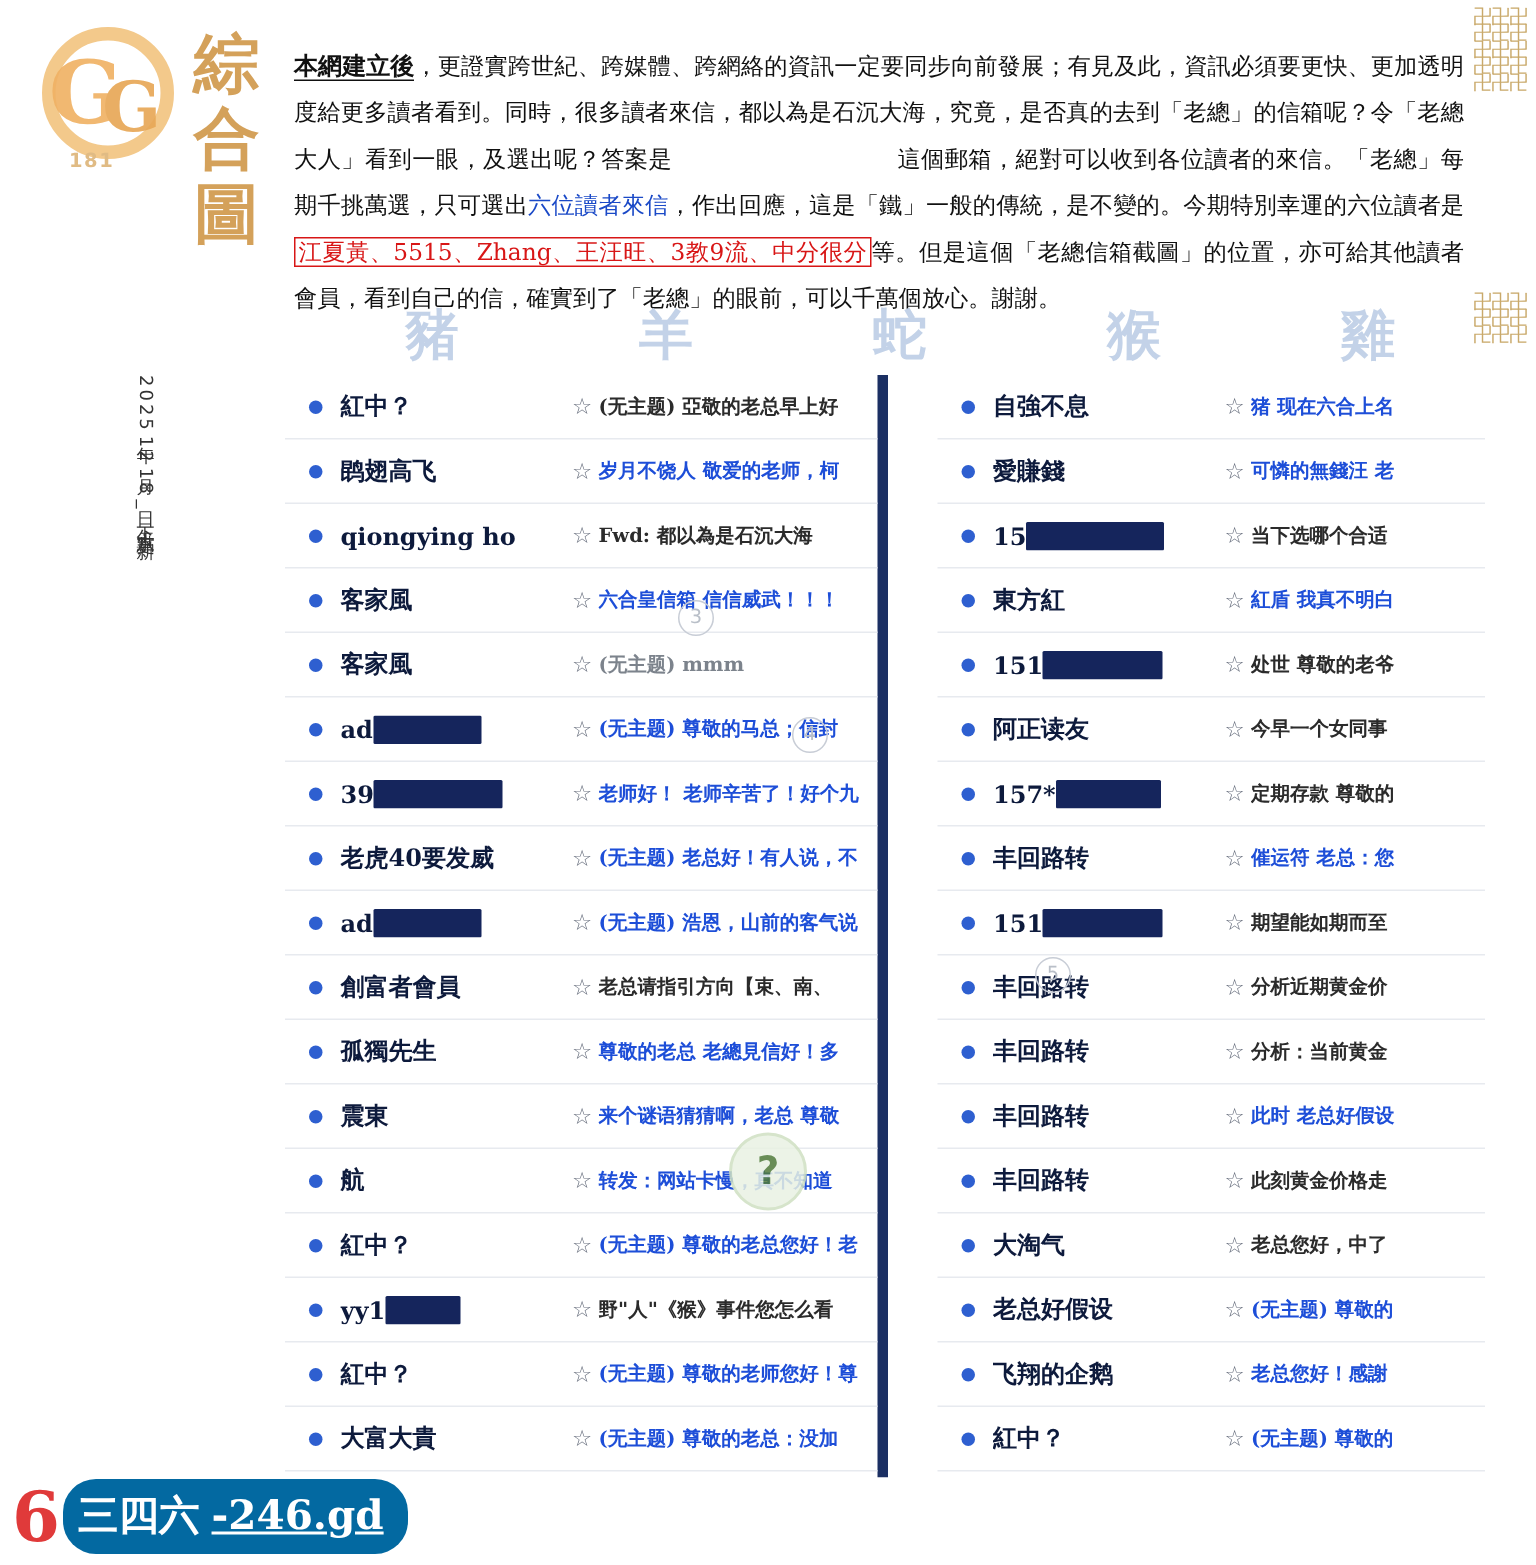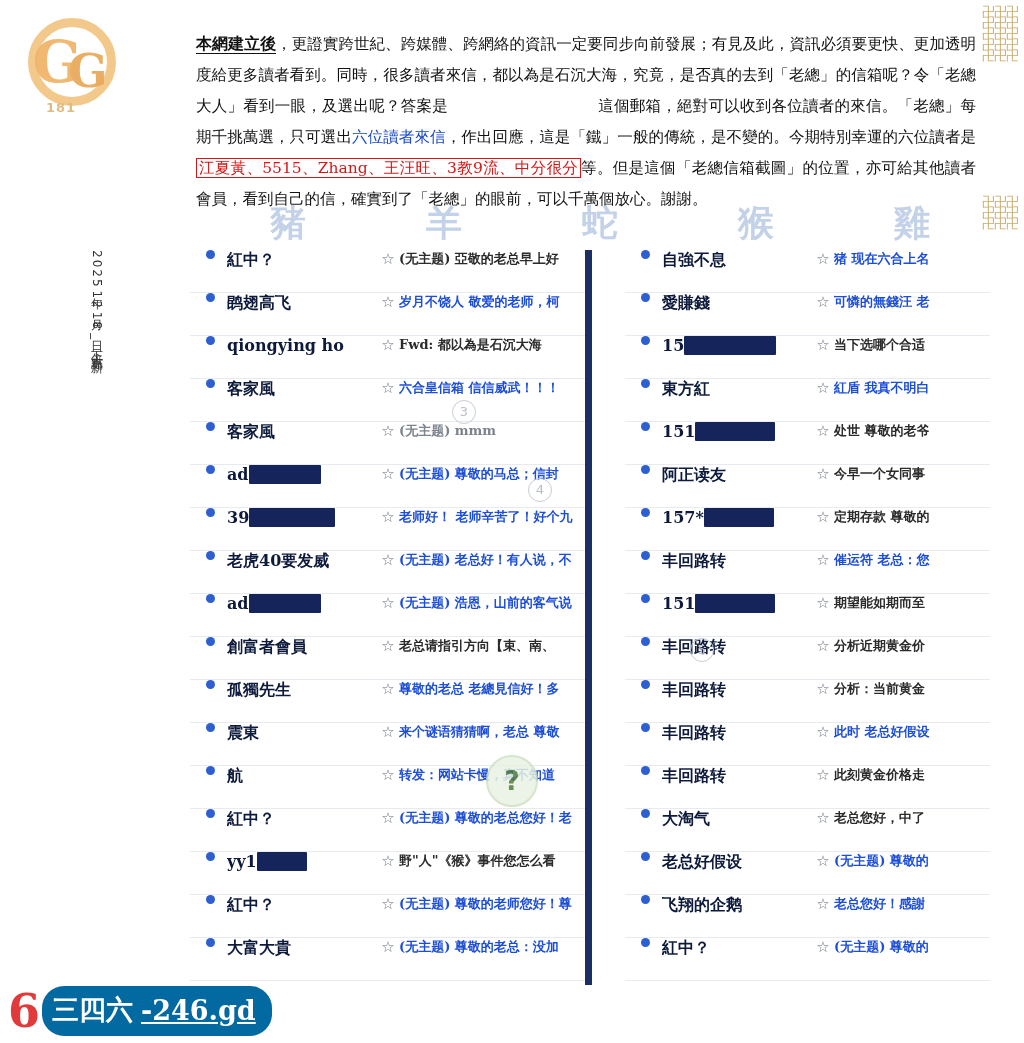--- a/index.html
+++ b/index.html
@@ -86,21 +86,21 @@
   .col{
     position:absolute;top:0;width:395px;height:735px;
     background:#ffffff;
   }
   .col.left{left:0;}
   .col.right{left:435px;}
   .col .edge{
     position:absolute;right:-7px;top:0;width:7px;height:735px;background:#1b2f63;
   }
   .row{
-    height:42px;display:flex;align-items:flex-start;
+    height:42px;display:flex;align-items:center;
     border-bottom:1px solid #e7eaef;
     position:relative;
   }
   .dot{
     width:9px;height:9px;border-radius:50%;background:#2e5fd0;
     margin-left:16px;margin-right:12px;flex:0 0 auto;
   }
   .sender{
     width:150px;flex:0 0 auto;
     font-family:"DejaVu Serif","Liberation Serif",serif;
@@ -164,20 +164,21 @@
 <div class="seal">
   <div class="ring"></div>
   <div class="gchar">
     <span>G</span>
       <span>G</span>
   </div>
   <div class="num">181</div>
 </div>
 
 <div class="vtitle">
+  <span class="sub">綜合圖</span>
 </div>
 
 <div class="vdate">2025年12月18日_下午六點更新</div>
 
 <div class="article">
   <span class="lead u">本網建立後</span><span>，更證實跨世紀、跨媒體、跨網絡的資訊一定要同步向前發展；有見及此，資訊必須要更快、更加透明度給更多讀者看到。同時，很多讀者來信，都以為是石沉大海，究竟，是否真的去到「老總」的信箱呢？令「老總大人」看到一眼，及選出呢？答案是</span><span class="gap"></span><span>這個郵箱，絕對可以收到各位讀者的來信。「老總」每期千挑萬選，只可選出</span><span class="blue">六位讀者來信</span><span>，作出回應，這是「鐵」一般的傳統，是不變的。今期特別幸運的六位讀者是</span><span class="redbox">江夏黃、5515、Zhang、王汪旺、3教9流、中分很分</span><span>等。但是這個「老總信箱截圖」的位置，亦可給其他讀者會員，看到自己的信，確實到了「老總」的眼前，可以千萬個放心。謝謝。</span>
 </div>
 
 <div class="zodiac">
   <span>豬</span>

